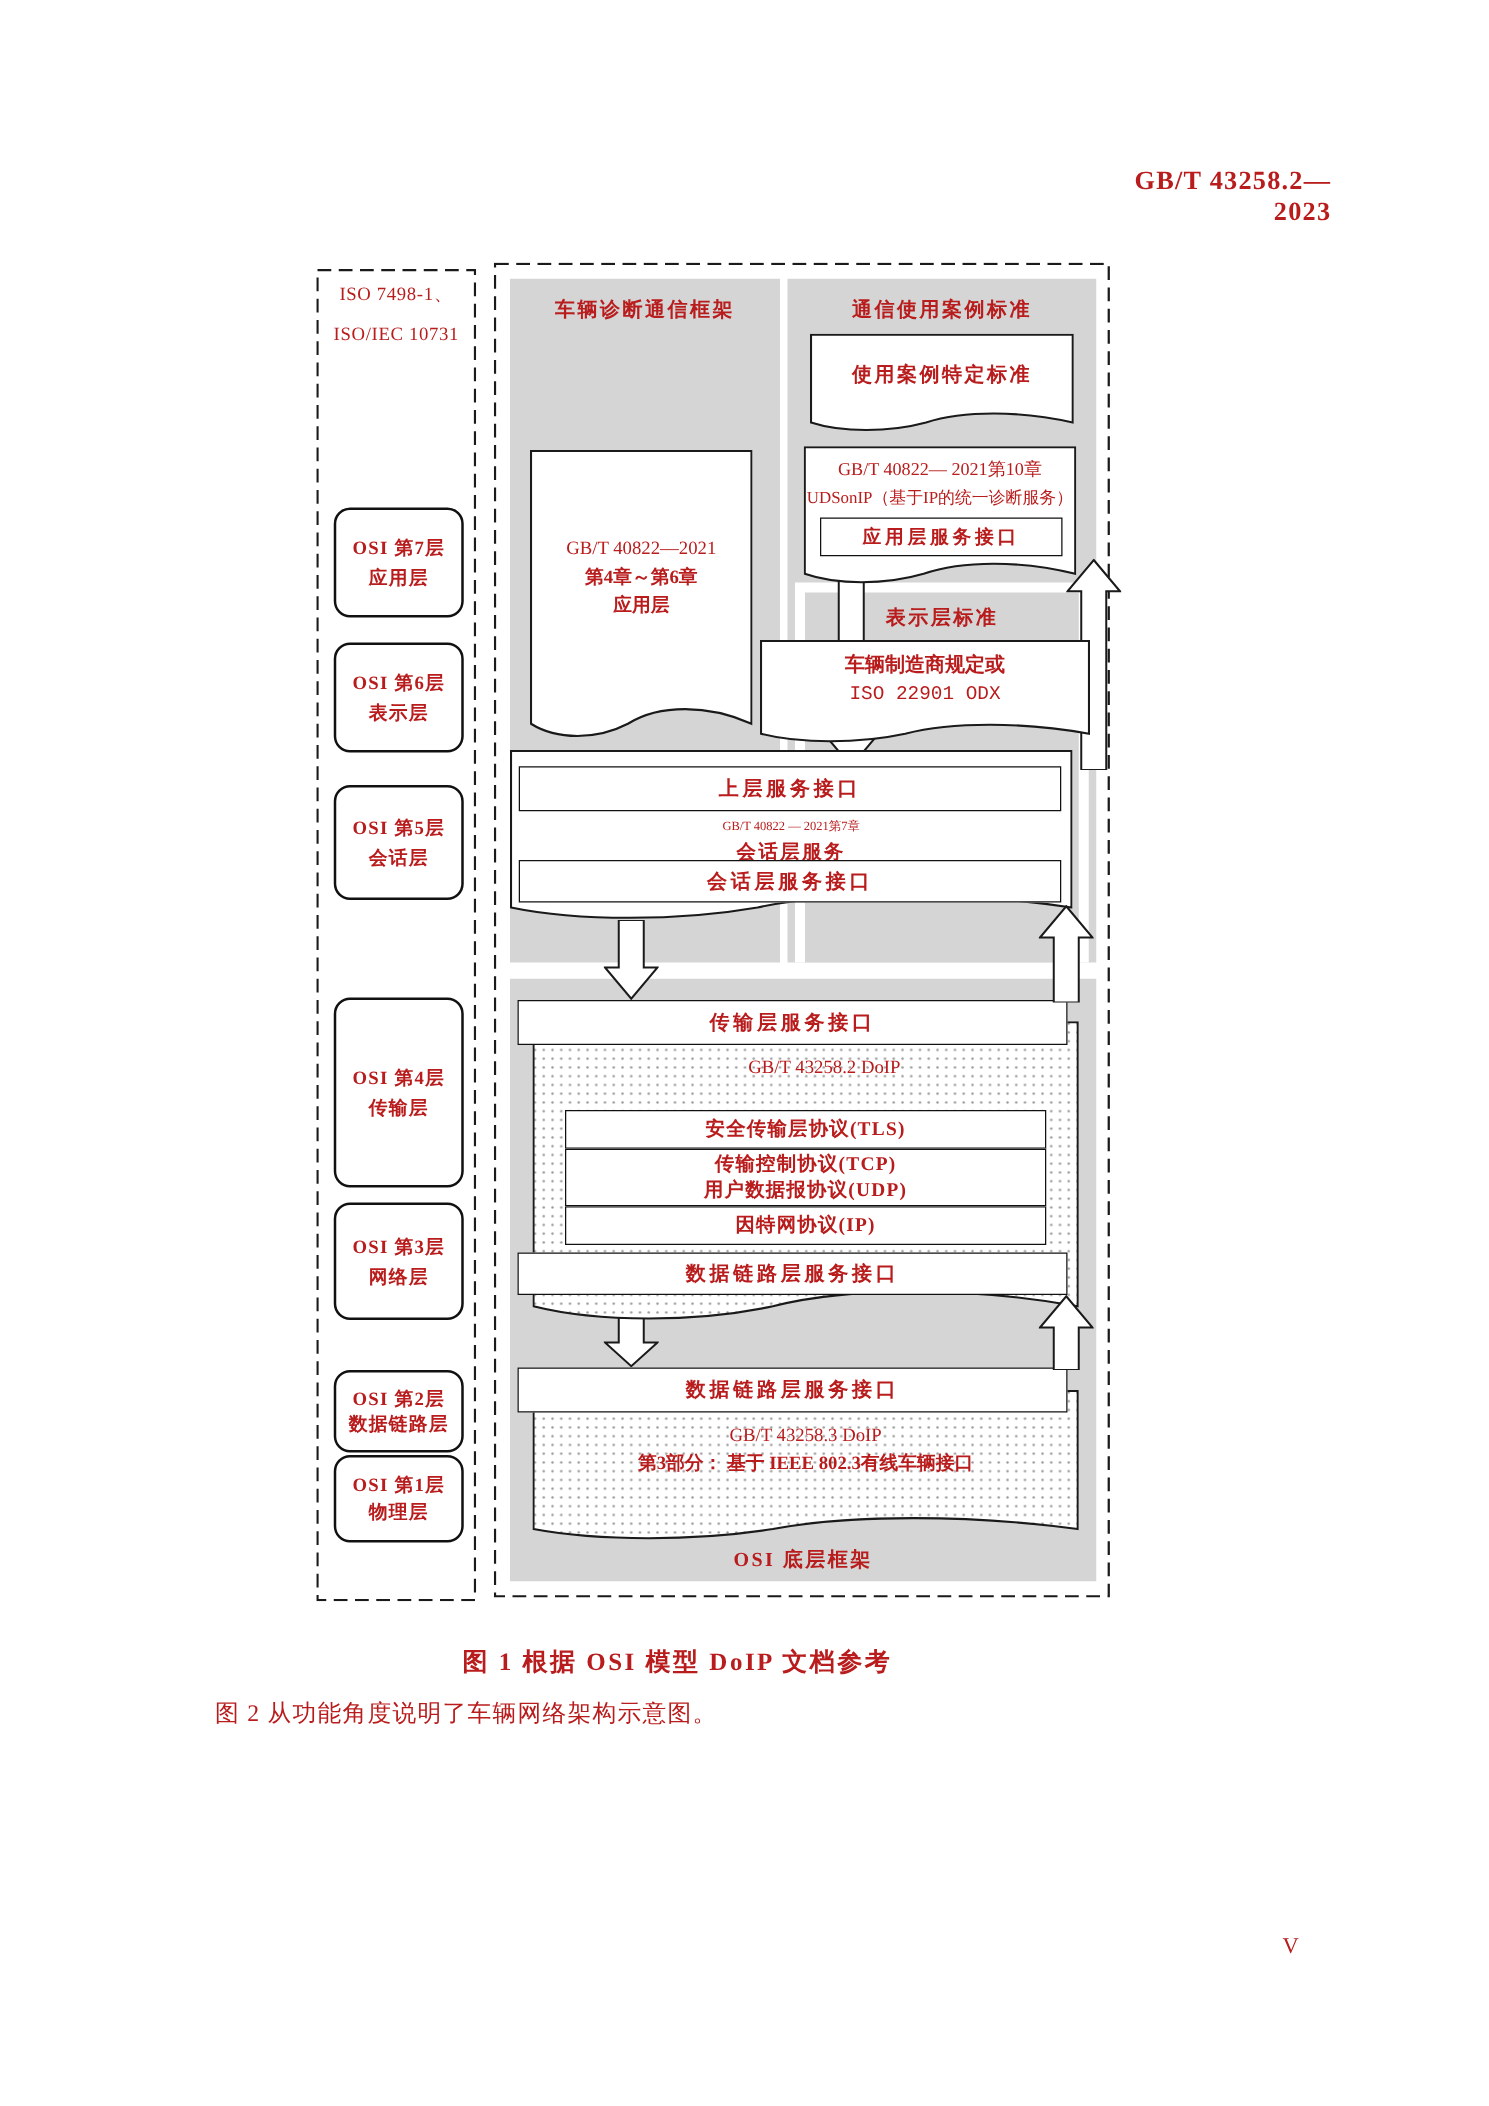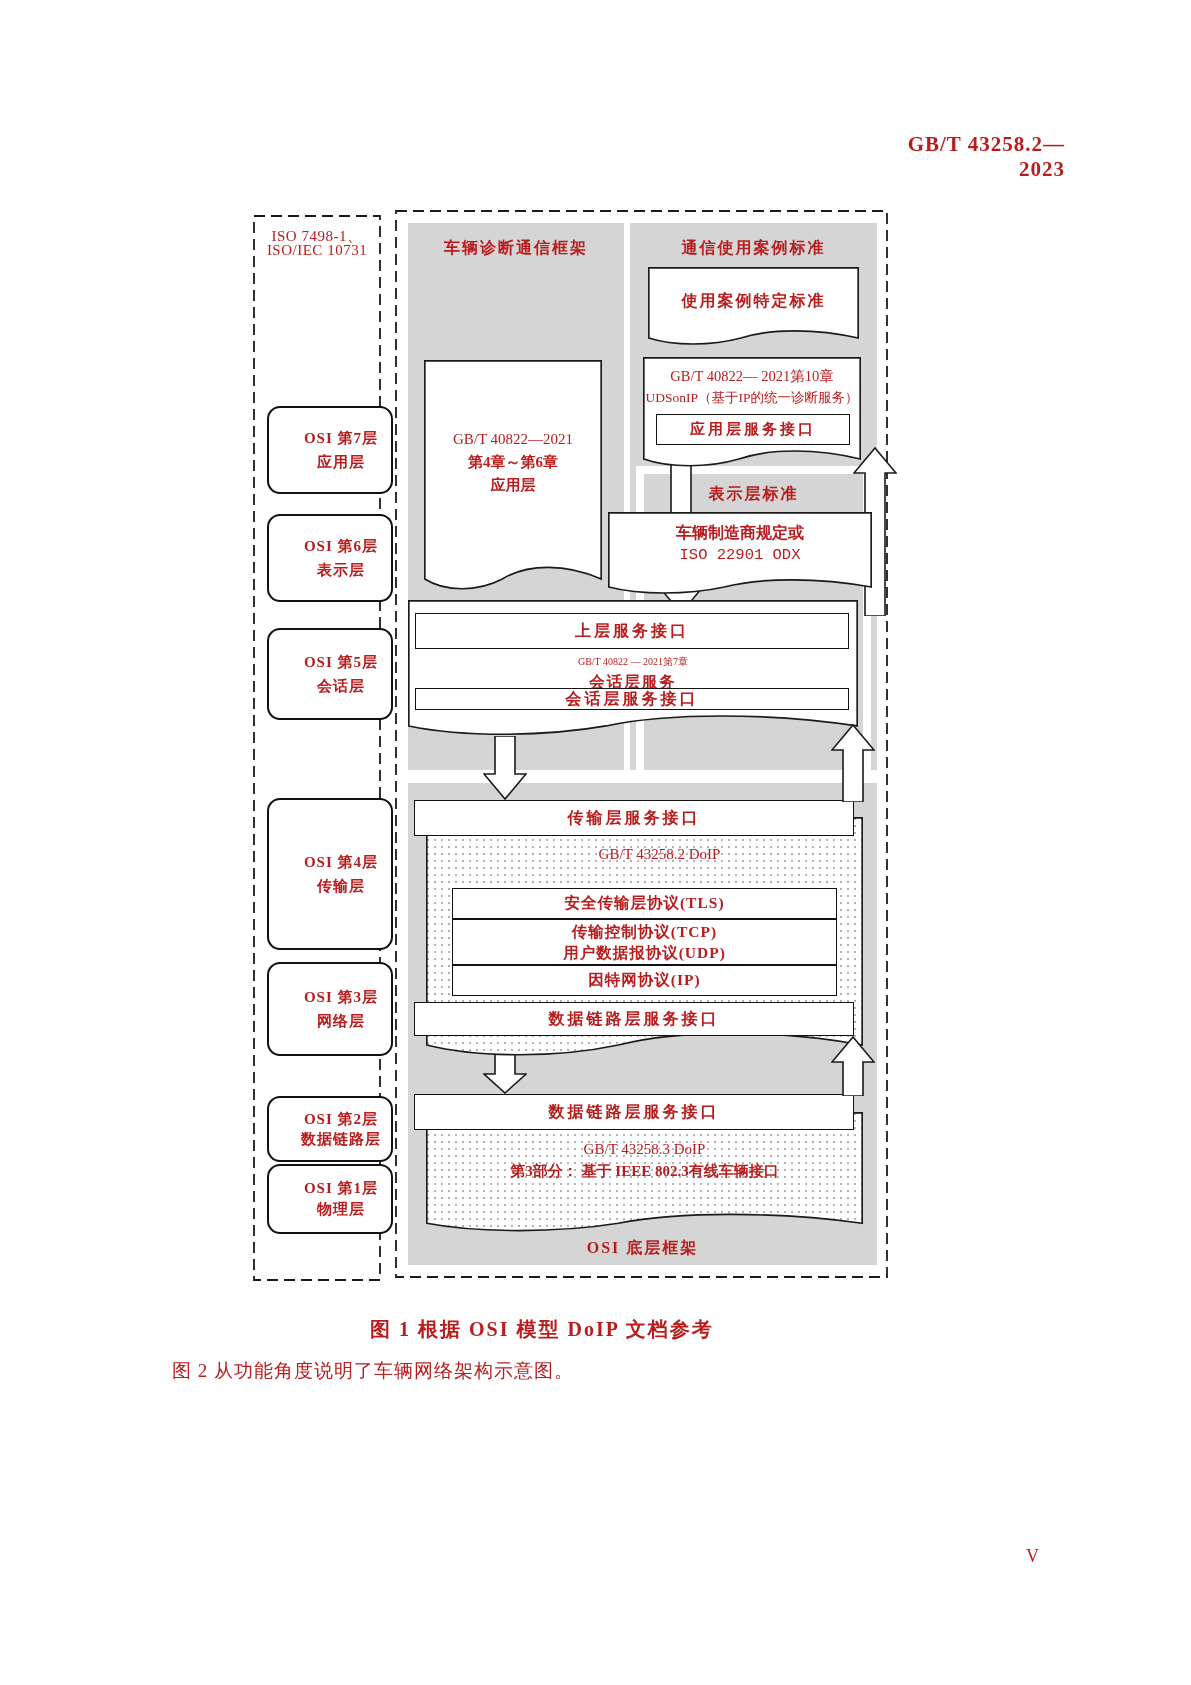--- a/index.html
+++ b/index.html
@@ -15,21 +15,21 @@
   .docbox{position:absolute;z-index:4;}
   .docbox .content{position:absolute;left:0;top:0;width:100%;z-index:1;text-align:center;}
   .docline{width:100%;text-align:center;line-height:23px;font-size:15px;}
   .proto{position:absolute;background:#fff;border:1.6px solid #111;box-sizing:border-box;
          display:flex;flex-direction:column;align-items:center;justify-content:center;
          font-size:15.5px;font-weight:600;letter-spacing:1px;z-index:2;}
   .varrow{position:absolute;z-index:3;}
   .varrow.front{z-index:5;}
   .roundbox{position:absolute;border:2.5px solid #111;border-radius:13px;background:#fff;
             display:flex;flex-direction:column;align-items:center;justify-content:center;
-            gap:5px;font-size:15px;font-weight:600;letter-spacing:1px;text-align:center;padding-left:22px;}
+            gap:5px;font-size:15px;font-weight:600;letter-spacing:1px;text-align:center;}
   .dashbox{position:absolute;}
   .hdr{position:absolute;font-weight:700;font-size:21px;letter-spacing:1px;}
   .caption{position:absolute;font-weight:700;font-size:20px;letter-spacing:2px;}
   .bodytext{position:absolute;font-size:19px;letter-spacing:1px;}
   .pagenum{position:absolute;font-size:18px;}
   .isotitle{position:absolute;left:0;width:100%;text-align:center;font-size:15px;line-height:22px;letter-spacing:0.5px;}
   svg.fillsvg{position:absolute;left:0;top:0;z-index:0;}
 </style>
 </head>
 <body>
@@ -45,21 +45,21 @@
 
 <div class="page">
 
   <div class="hdr" style="left:865px;top:132px;width:200px;text-align:right;">GB/T 43258.2—2023</div>
 
   <div class="dashbox" style="left:253px;top:215px;width:128px;height:1066px;">
       <svg class="fillsvg" width="128" height="1066">
         <rect x="1" y="1" width="126" height="1064" fill="none" stroke="#1a1a1a" stroke-width="1.8" stroke-dasharray="11 6"></rect>
       </svg>
     <div class="isotitle" style="top:10px;">ISO 7498-1、</div>
-    <div class="isotitle" style="top:24px;">ISO/IEC 10731</div>
+    <div class="isotitle" style="top:42px;">ISO/IEC 10731</div>
 
     <div class="roundbox" style="left:14px;top:191px;width:100px;height:84px;">
       <div>OSI 第7层</div>
       <div>应用层</div>
     </div>
     <div class="roundbox" style="left:14px;top:299px;width:100px;height:84px;">
       <div>OSI 第6层</div>
       <div>表示层</div>
     </div>
     <div class="roundbox" style="left:14px;top:413px;width:100px;height:88px;">
@@ -170,21 +170,21 @@
 
     <div class="docbox" style="left:13px;top:390px;width:450px;height:138px;">
         <svg class="fillsvg" width="450" height="138">
           <path d="M0.8 0.8 L449.2 0.8 L449.2 125.96 C 360 112.71199999999999, 261 112.71199999999999, 198 125.96 C 135 137, 54 137, 0.8 125.96 Z" fill="#ffffff" stroke="#1a1a1a" stroke-width="1.7"></path>
         </svg>
       <div class="bar inner-bar" style="left:7px;top:13px;width:434px;height:36px;">上层服务接口</div>
       <div class="content" style="top:52px;">
         <div class="docline" style="font-size:10px;line-height:20px;">GB/T 40822 — 2021第7章</div>
         <div class="docline" style="font-size:15.5px;line-height:20px;font-weight:600;letter-spacing:2px;">会话层服务</div>
       </div>
-      <div class="bar inner-bar" style="left:7px;top:88px;width:434px;height:22px;">会话层服务接口</div>
+      <div class="bar inner-bar" style="left:7px;top:88px;width:434px;height:34px;">会话层服务接口</div>
     </div>
 
     <div class="docbox" style="left:31px;top:607px;width:437px;height:242px;">
         <svg class="fillsvg" width="437" height="242">
           <path d="M0.8 0.8 L436.2 0.8 L436.2 228 C 349.6 212.4, 253.45999999999998 212.4, 192.28 228 C 131.1 241, 52.44 241, 0.8 228 Z" fill="url(#dots)" stroke="#1a1a1a" stroke-width="1.7"></path>
         </svg>
       <div class="content" style="top:26px;">
         <div class="docline" style="line-height:22px;margin-left:15px;">GB/T 43258.2 DoIP</div>
       </div>
       <div class="proto" style="left:26px;top:71px;width:385px;height:31px;">安全传输层协议(TLS)</div>

